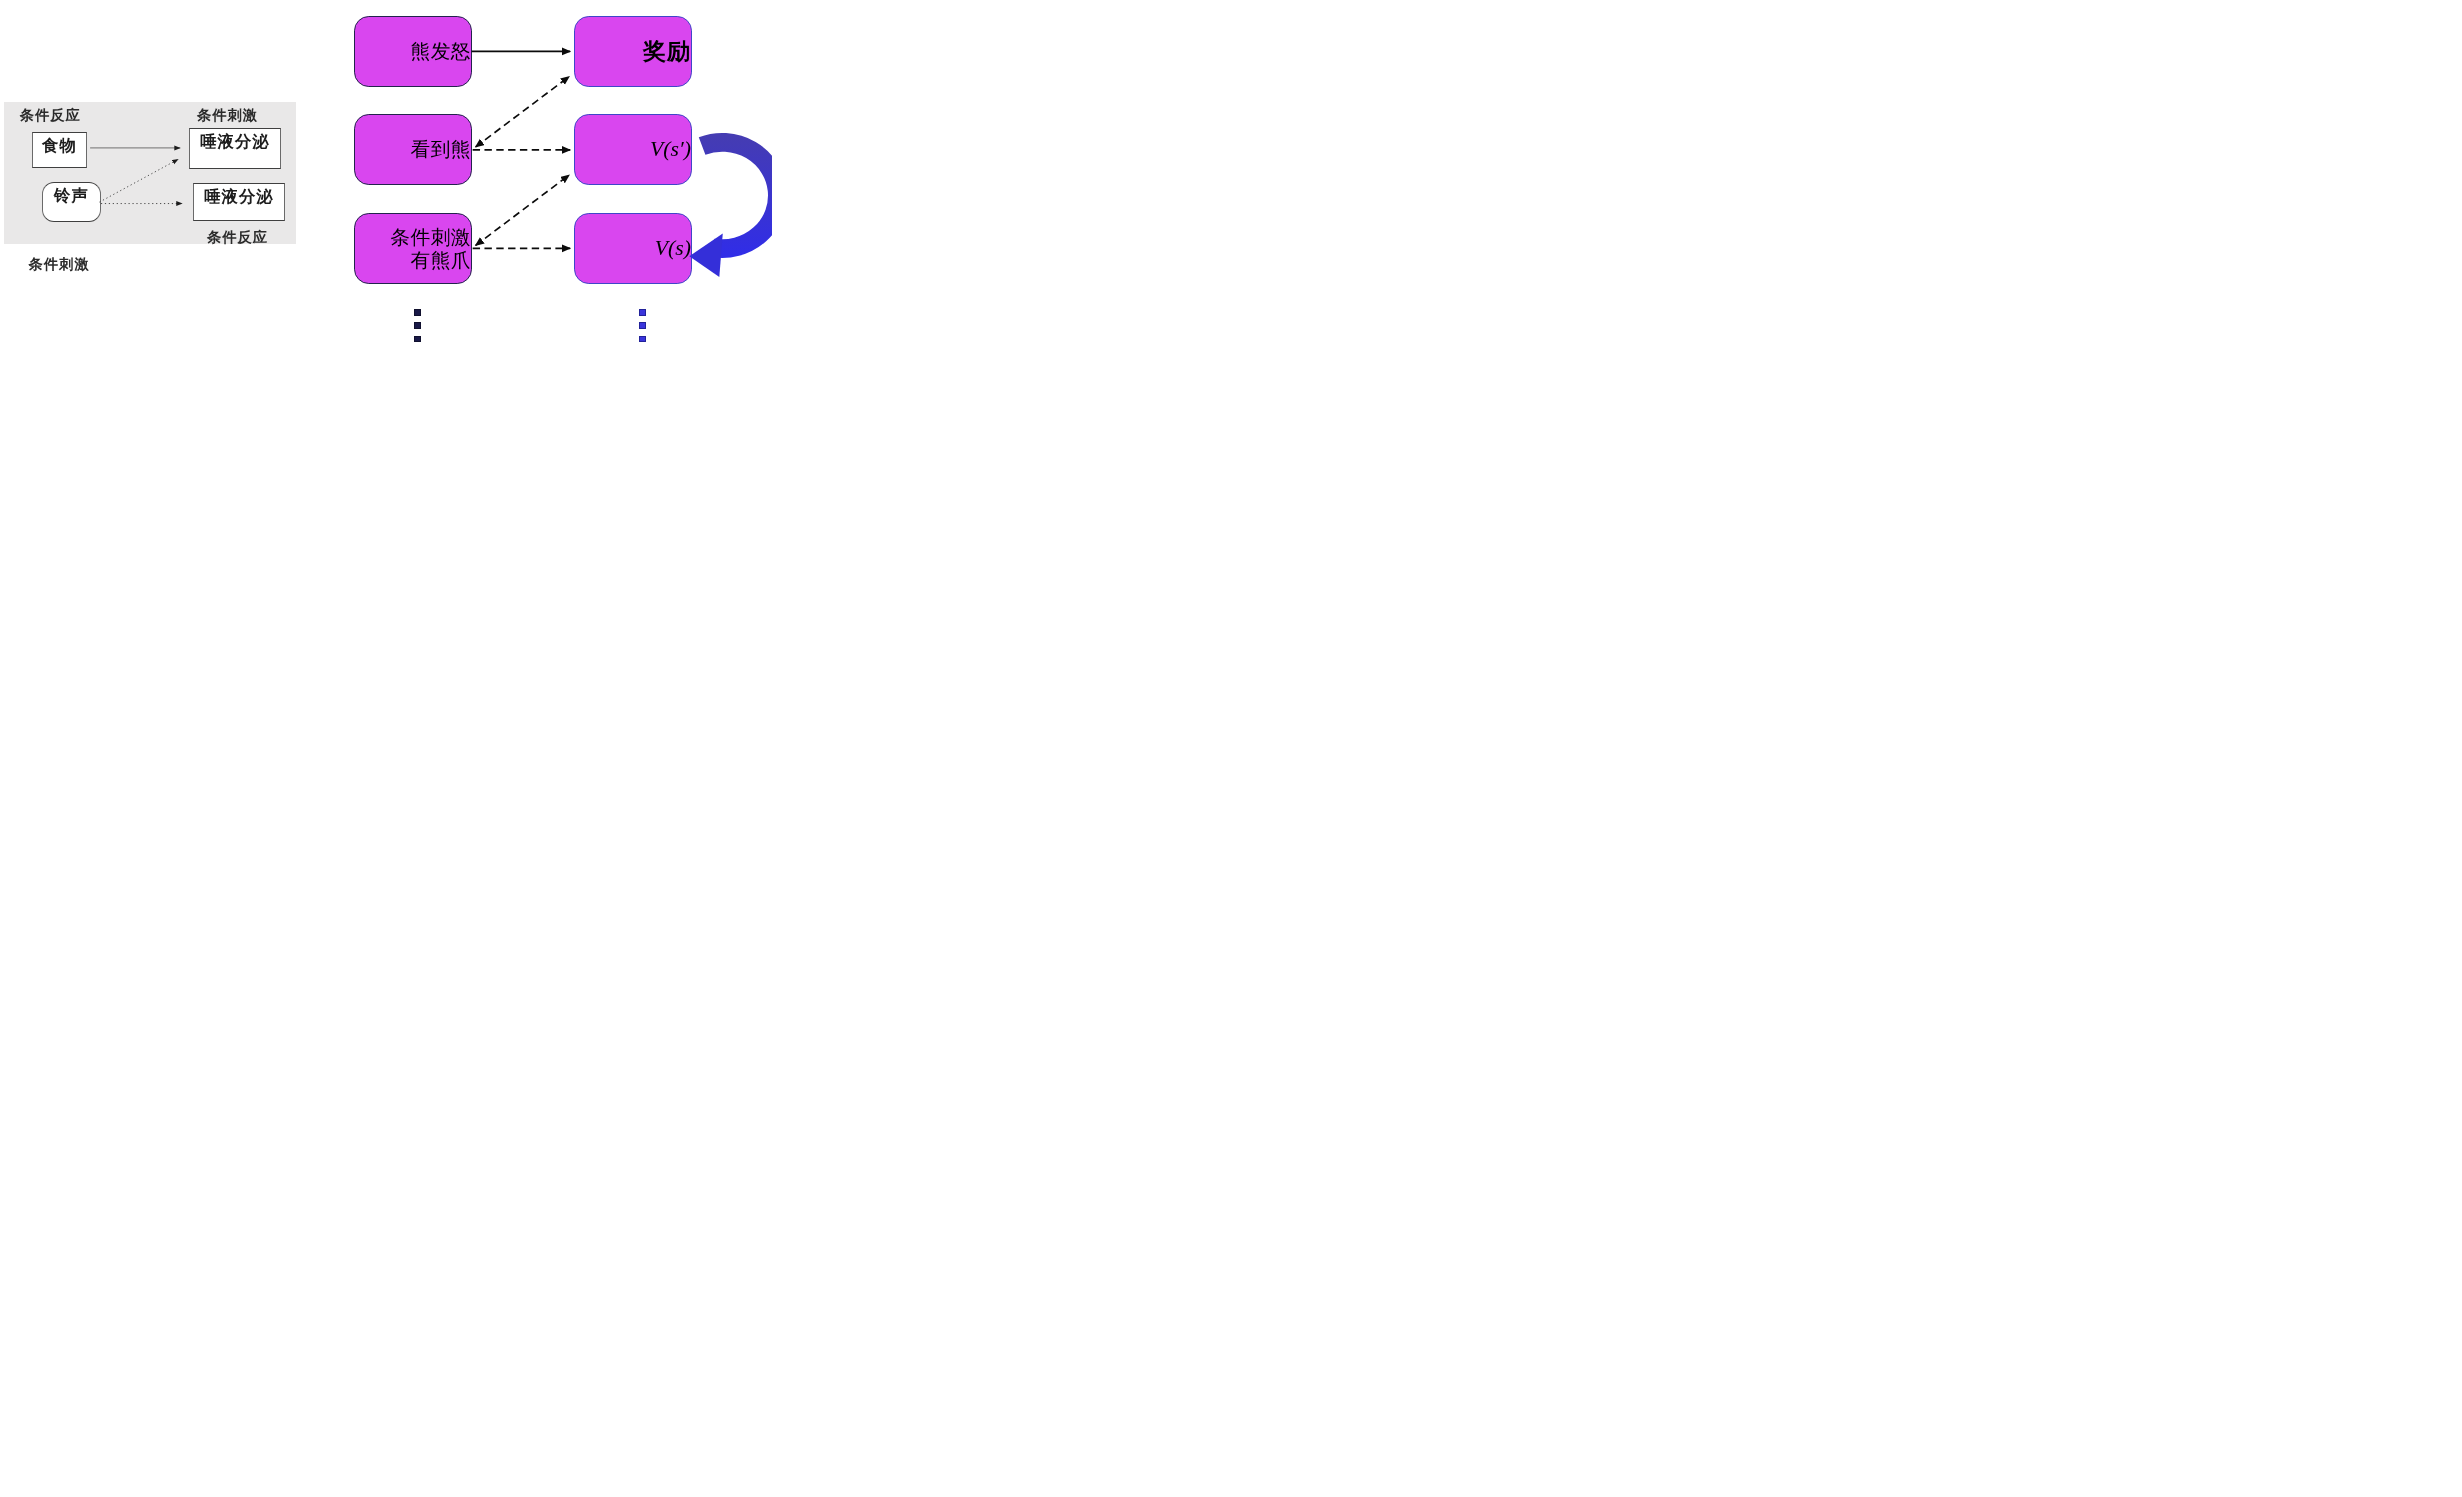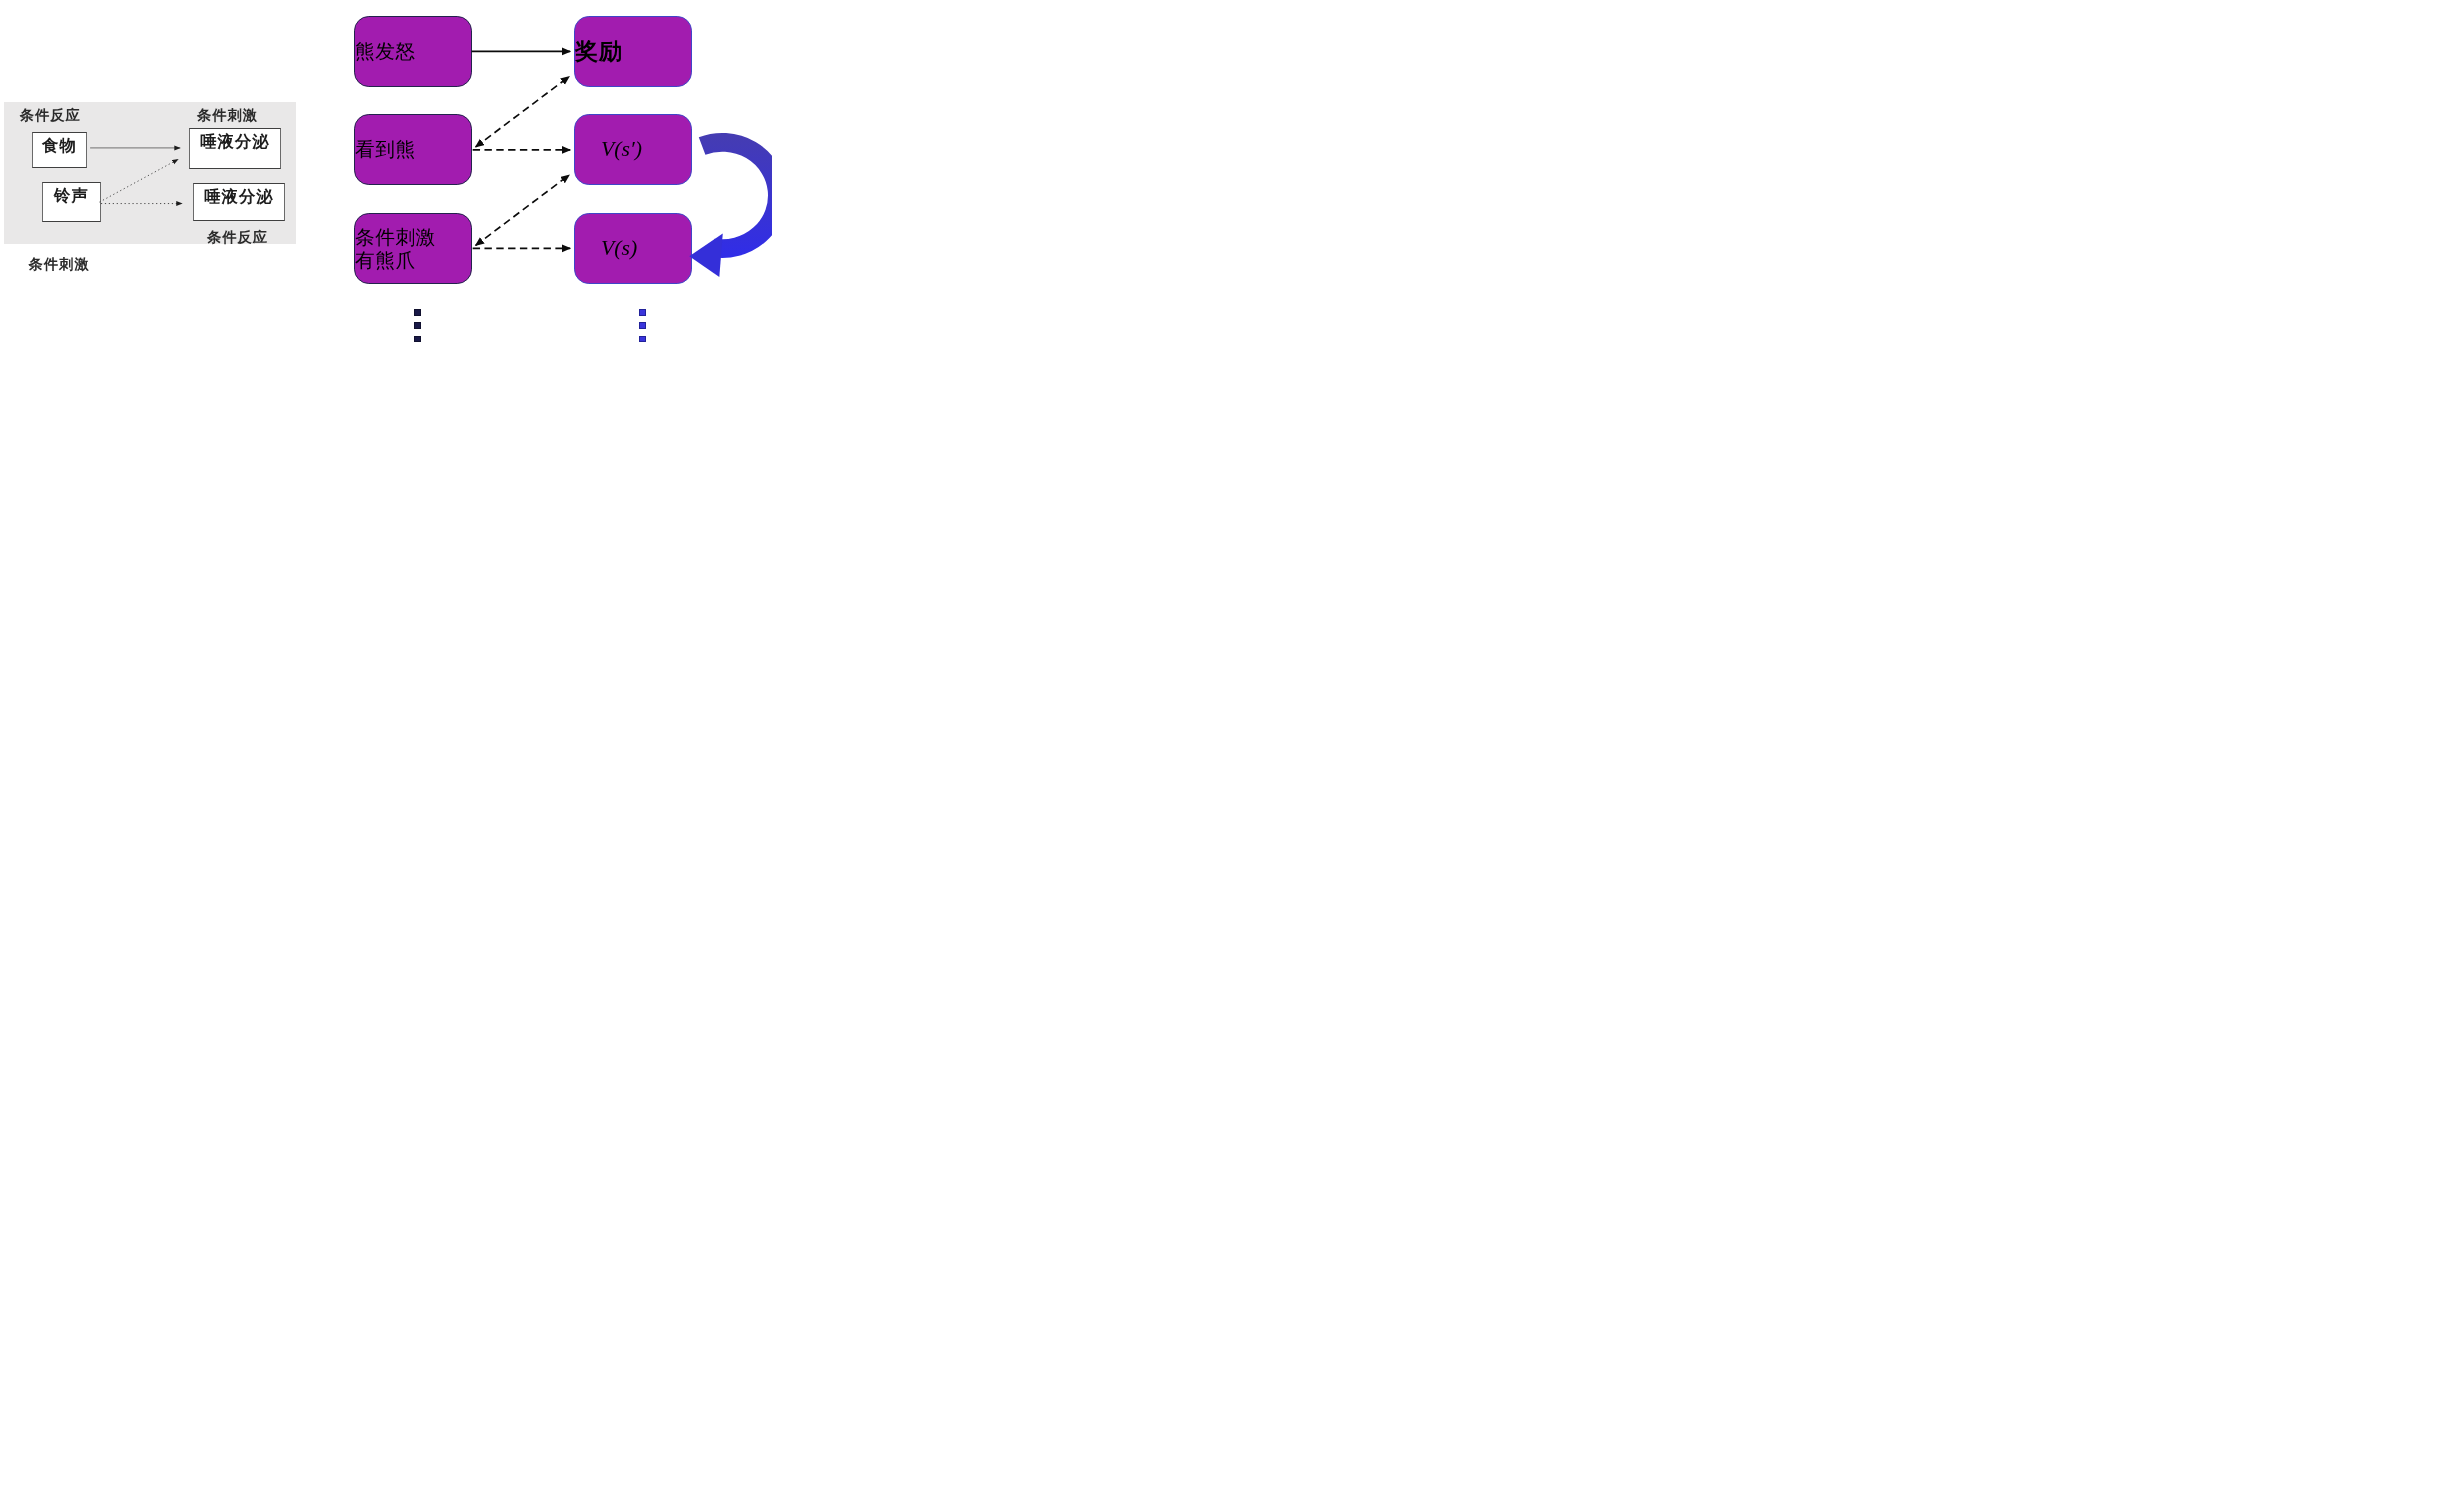--- a/index.html
+++ b/index.html
@@ -14,22 +14,22 @@
     font-weight:600;white-space:nowrap;
   }
   .lp-box{
     position:absolute;background:#ffffff;
     border:0.7px solid #6a6a6a;border-top:1.5px solid #3f3f3f;border-bottom:1.5px solid #3f3f3f;
     color:#1c1c1c;font-size:16.3px;font-weight:600;letter-spacing:1px;
     display:flex;justify-content:center;align-items:flex-start;padding-top:2px;box-sizing:border-box;
   }
   
   .rbox{
-    position:absolute;width:118px;height:71px;background:#a21caf;border-radius:14.8px;
-    display:flex;flex-direction:column;justify-content:center;align-items:flex-start;
+    position:absolute;width:118px;height:71px;background:#d946ef;border-radius:14.8px;
+    display:flex;flex-direction:column;justify-content:center;align-items:flex-end;
     box-sizing:border-box;color:#000;
   }
   .rbox.stim{border:1.5px solid #23234d;font-size:19.7px;font-weight:500;letter-spacing:0.5px;}
   .rbox.val{border:1.5px solid #3f46c8;}
   .rbox .cjk-line{line-height:1.15;}
   .val-reward{font-family:"Liberation Serif", serif;font-weight:700;font-size:23px;letter-spacing:1px;}
   .val-math{font-family:"Liberation Serif", serif;font-style:italic;font-size:21.7px;margin-left:26px;}
   
   .dots{position:absolute;display:flex;flex-direction:column;gap:6.4px;}
   .dot{width:6.9px;height:6.9px;}
@@ -47,21 +47,21 @@
     <div class="lp-label" style="left:193px;top:3.9px;">条件刺激</div>
 
     <div class="lp-box" style="left:28px;top:30px;width:55px;height:36px;">
         <span>食物</span>
       </div>
 
     <div class="lp-box" style="left:185px;top:26px;width:92px;height:41px;">
         <span>唾液分泌</span>
       </div>
 
-    <div class="lp-box" style="left:38px;top:80px;width:59px;height:40px;">
+    <div class="lp-box" style="left:38px;top:80px;width:59px;height:40px;border-radius:12px;">
         <span>铃声</span>
       </div>
 
     <div class="lp-box" style="left:189px;top:81px;width:92px;height:38px;">
         <span>唾液分泌</span>
       </div>
 
     <div class="lp-label" style="left:24.6px;top:125px;margin-top:28px;">条件刺激</div>
     <div class="lp-label" style="left:203px;top:126px;">条件反应</div>
   </div>

